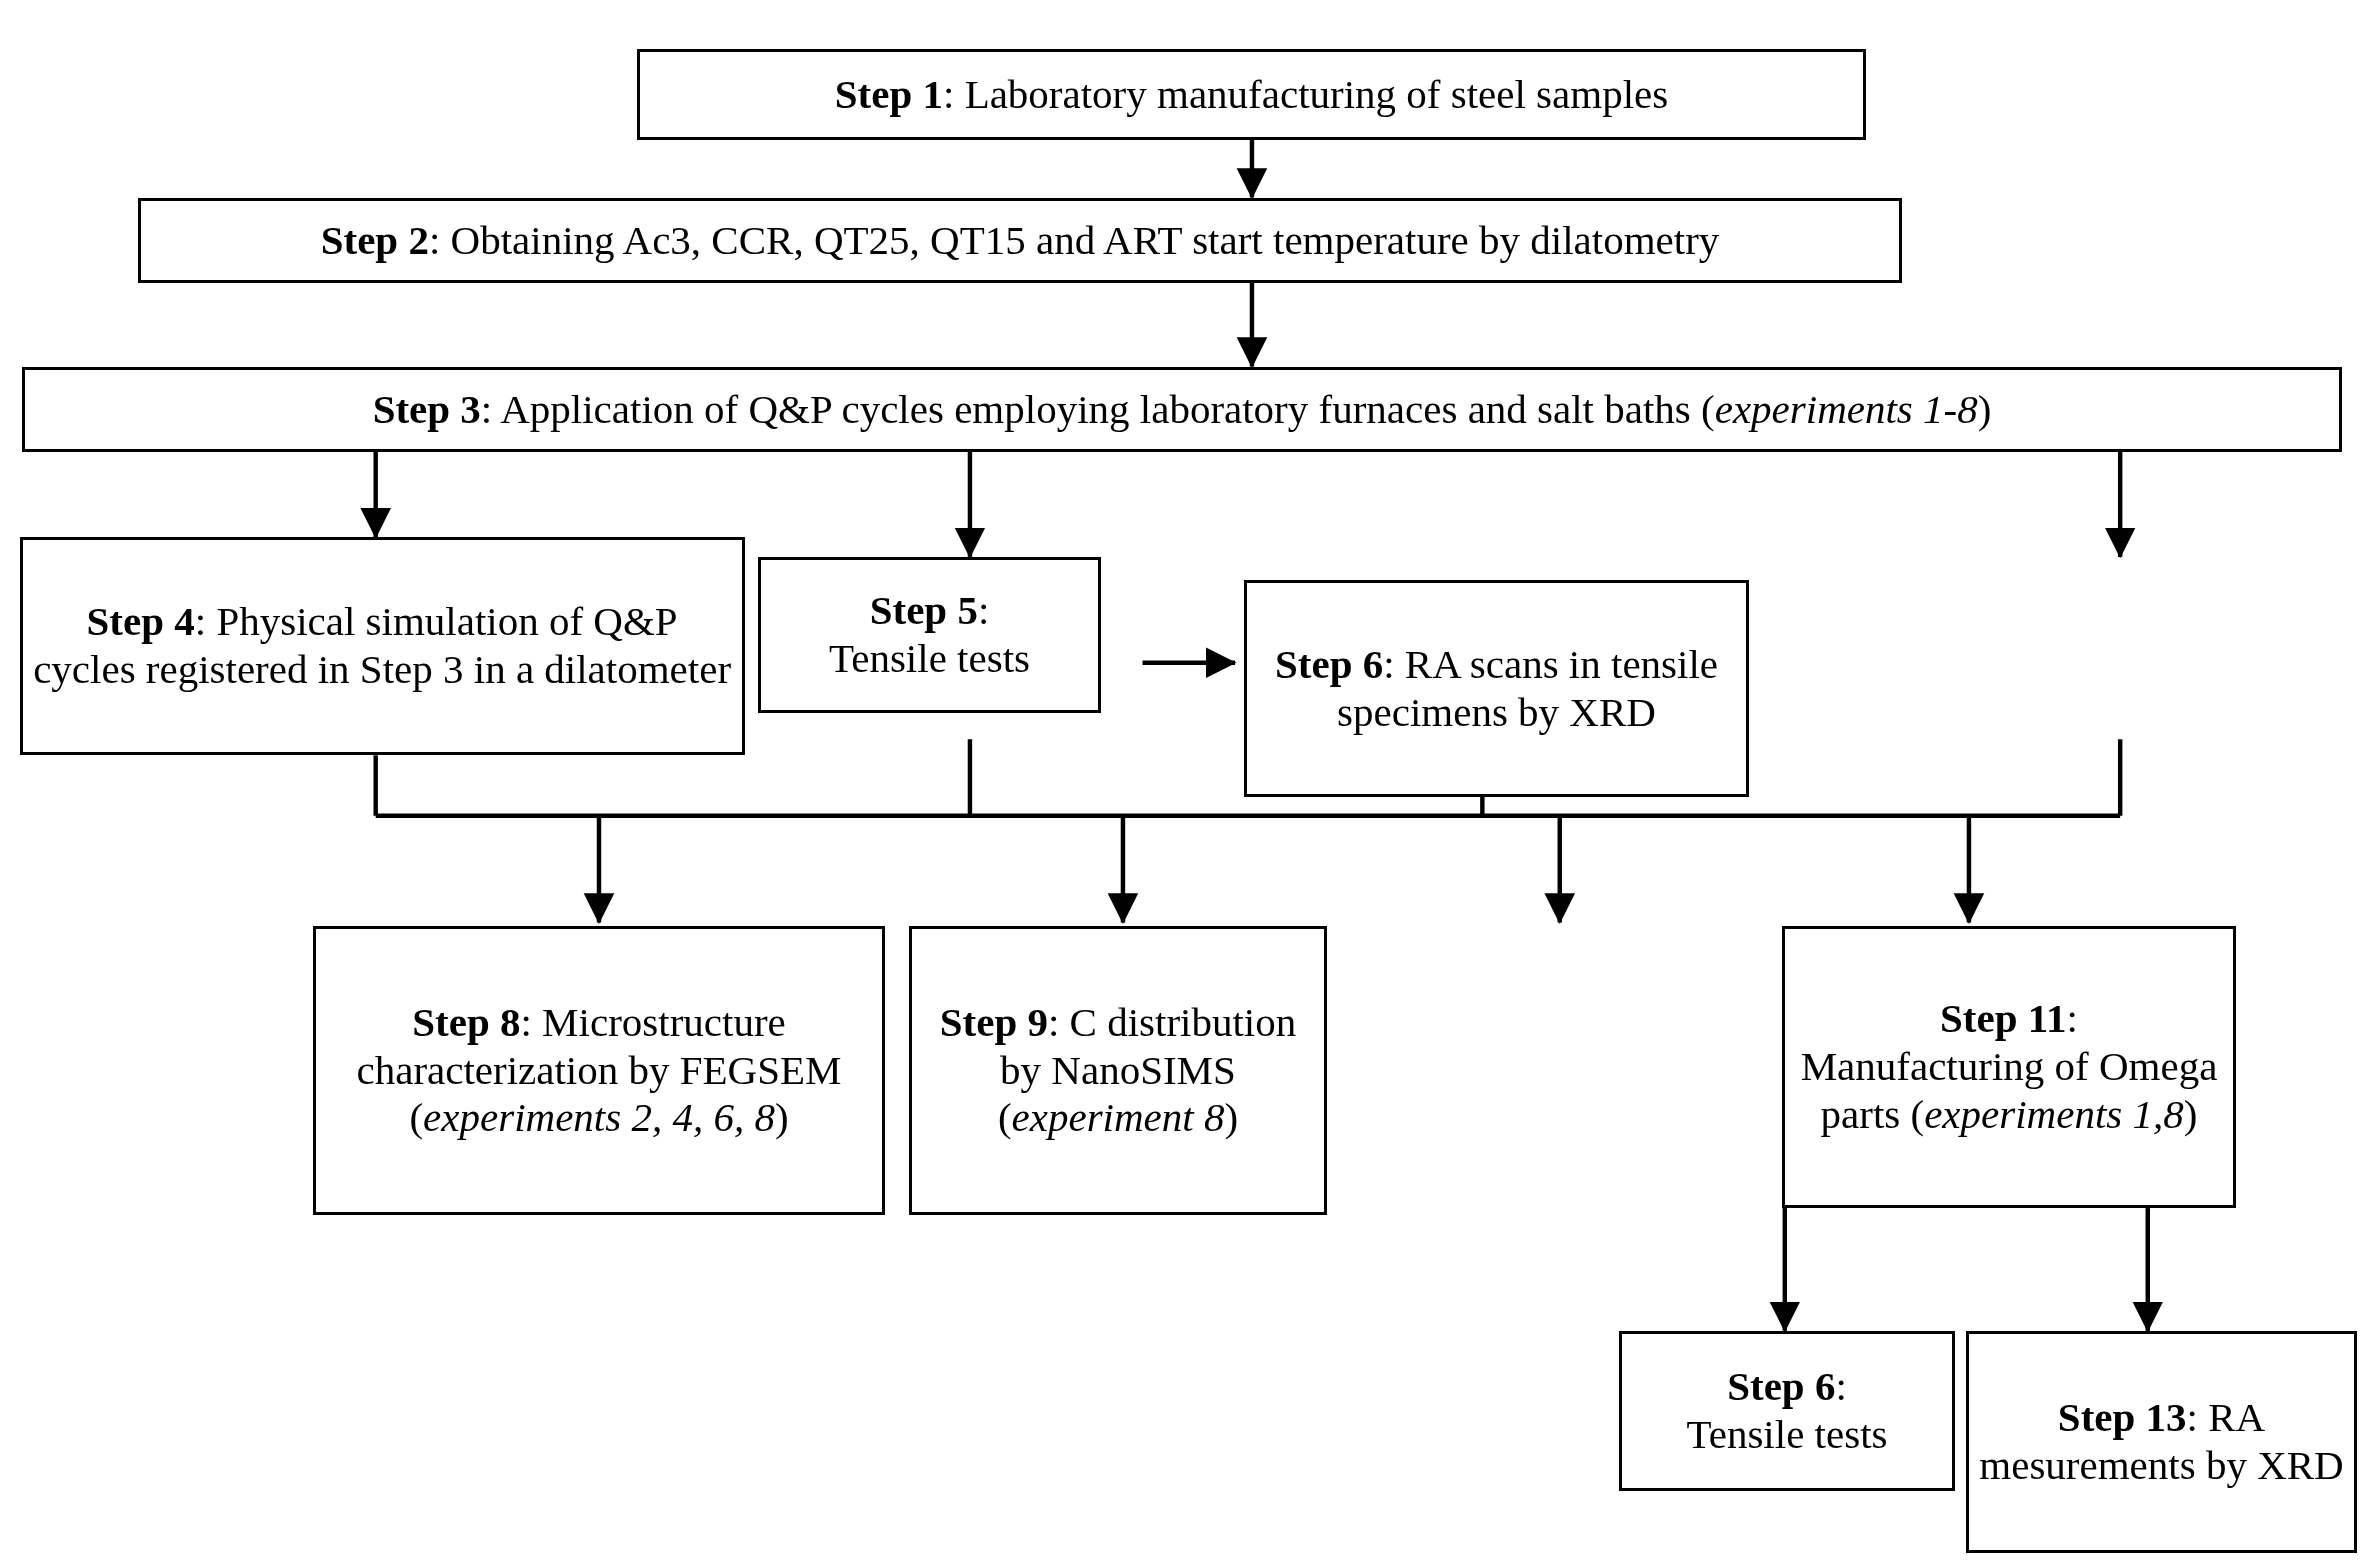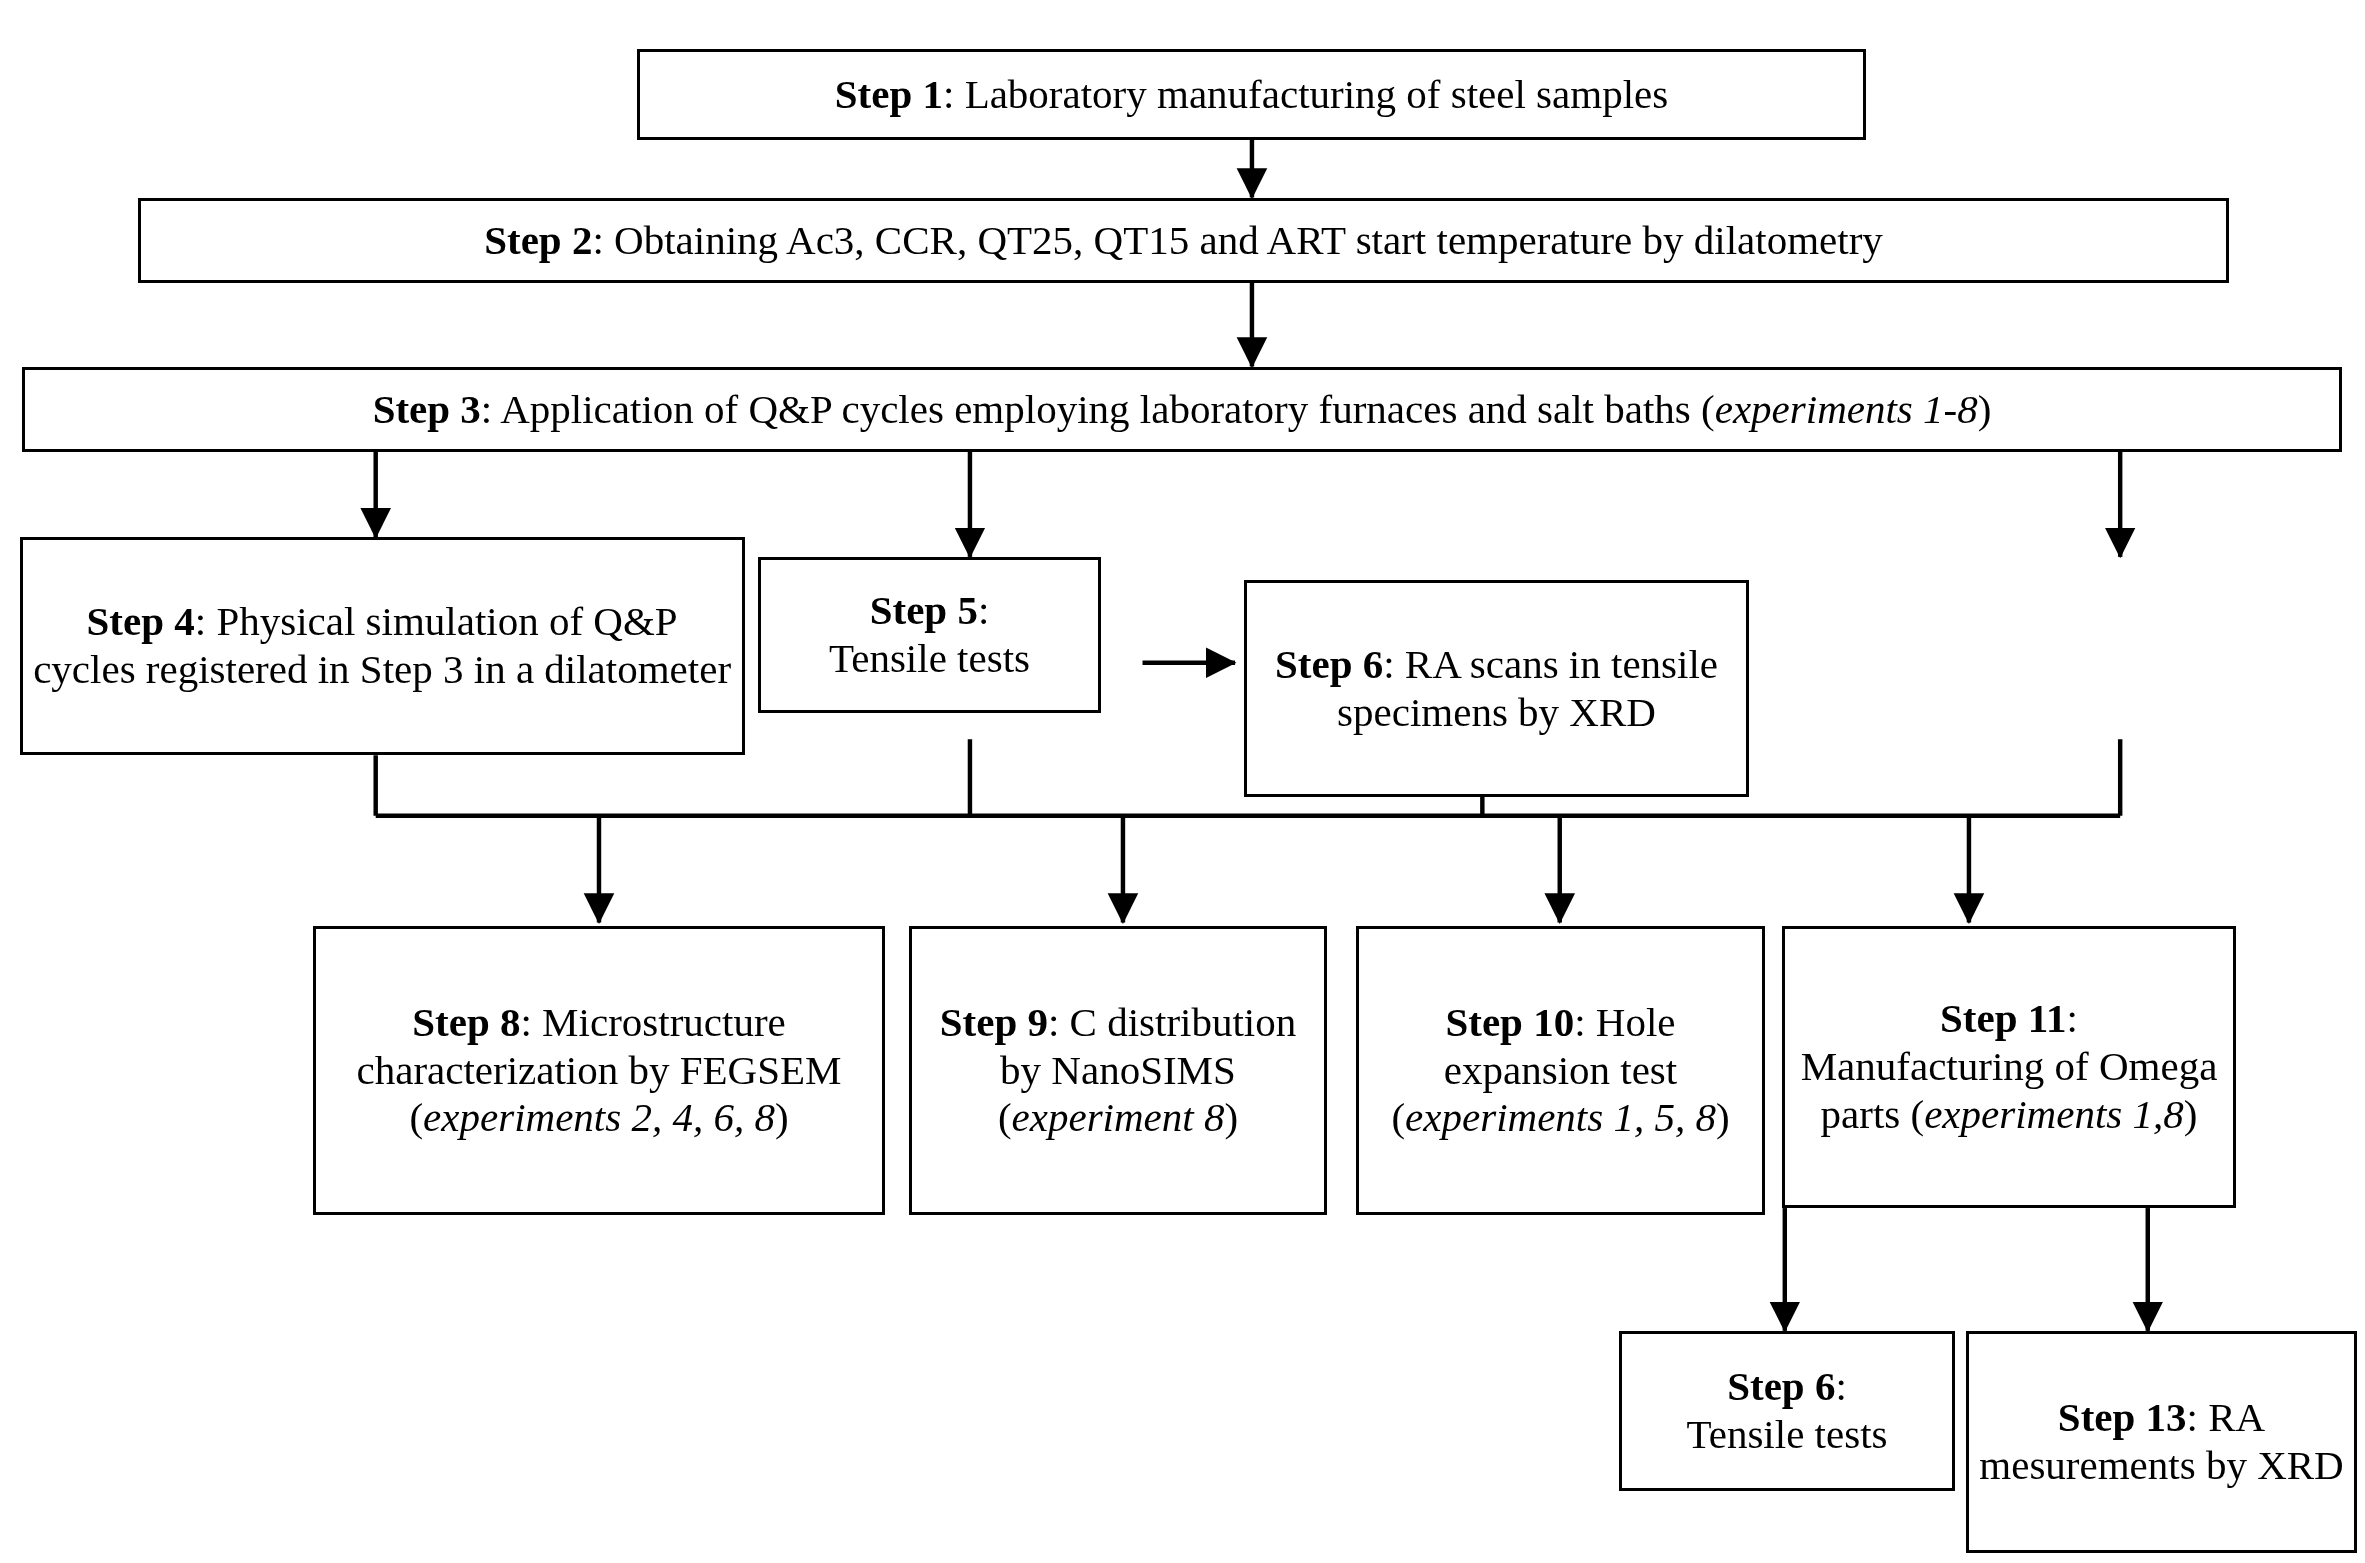--- a/index.html
+++ b/index.html
@@ -82,21 +82,21 @@
 
       <line x1="2006" y1="1358" x2="2006" y2="1496" marker-end="url(#ah)"></line>
       <line x1="2414" y1="1358" x2="2414" y2="1496" marker-end="url(#ah)"></line>
     </g>
   </svg>
 
   <div class="node" style="left:637px; top:27px; width:1229px; height:91px;margin-top:22px;">
     <span class="txt"><b>Step 1</b>: Laboratory manufacturing of steel samples</span>
   </div>
 
-  <div class="node" style="left:138px; top:198px; width:2091px; height:85px;">
+  <div class="node" style="left:138px; top:198px; width:1764px; height:85px;">
     <span class="txt"><b>Step 2</b>: Obtaining Ac3, CCR, QT25, QT15 and ART start temperature by dilatometry</span>
   </div>
 
   <div class="node" style="left:22px; top:367px; width:2320px; height:85px;">
     <span class="txt"><b>Step 3</b>: Application of Q&amp;P cycles employing laboratory furnaces and salt baths (<i>experiments 1-8</i>)</span>
   </div>
 
   <div class="node" style="left:19.6px; top:537px; width:725px; height:218px;">
     <span class="txt"><b>Step 4</b>: Physical simulation of Q&amp;P cycles registered in Step 3 in a dilatometer</span>
   </div>
@@ -111,23 +111,20 @@
 
 
   <div class="node" style="left:313px; top:926px; width:572px; height:289px;">
     <span class="txt"><b>Step 8</b>: Microstructure characterization by FEGSEM (<i>experiments 2, 4, 6, 8</i>)</span>
   </div>
 
   <div class="node" style="left:909px; top:926px; width:418px; height:289px;">
     <span class="txt"><b>Step 9</b>: C distribution by NanoSIMS<br>(<i>experiment 8</i>)</span>
   </div>
 
-  <div class="node" style="left:1356px; top:926px; width:409px; height:289px;">
-    <span class="txt"><b>Step 10</b>: Hole expansion test (<i>experiments 1, 5, 8</i>)</span>
-  </div>
 
   <div class="node" style="left:1782px; top:926px; width:454px; height:282px;">
     <span class="txt"><b>Step 11</b>:<br>Manufacturing of Omega parts (<i>experiments 1,8</i>)</span>
   </div>
 
   <div class="node" style="left:1619px; top:1331px; width:336px; height:160px;">
     <span class="txt"><b>Step 6</b>:<br>Tensile tests</span>
   </div>
 
   <div class="node" style="left:1966px; top:1331px; width:391px; height:222px;">

